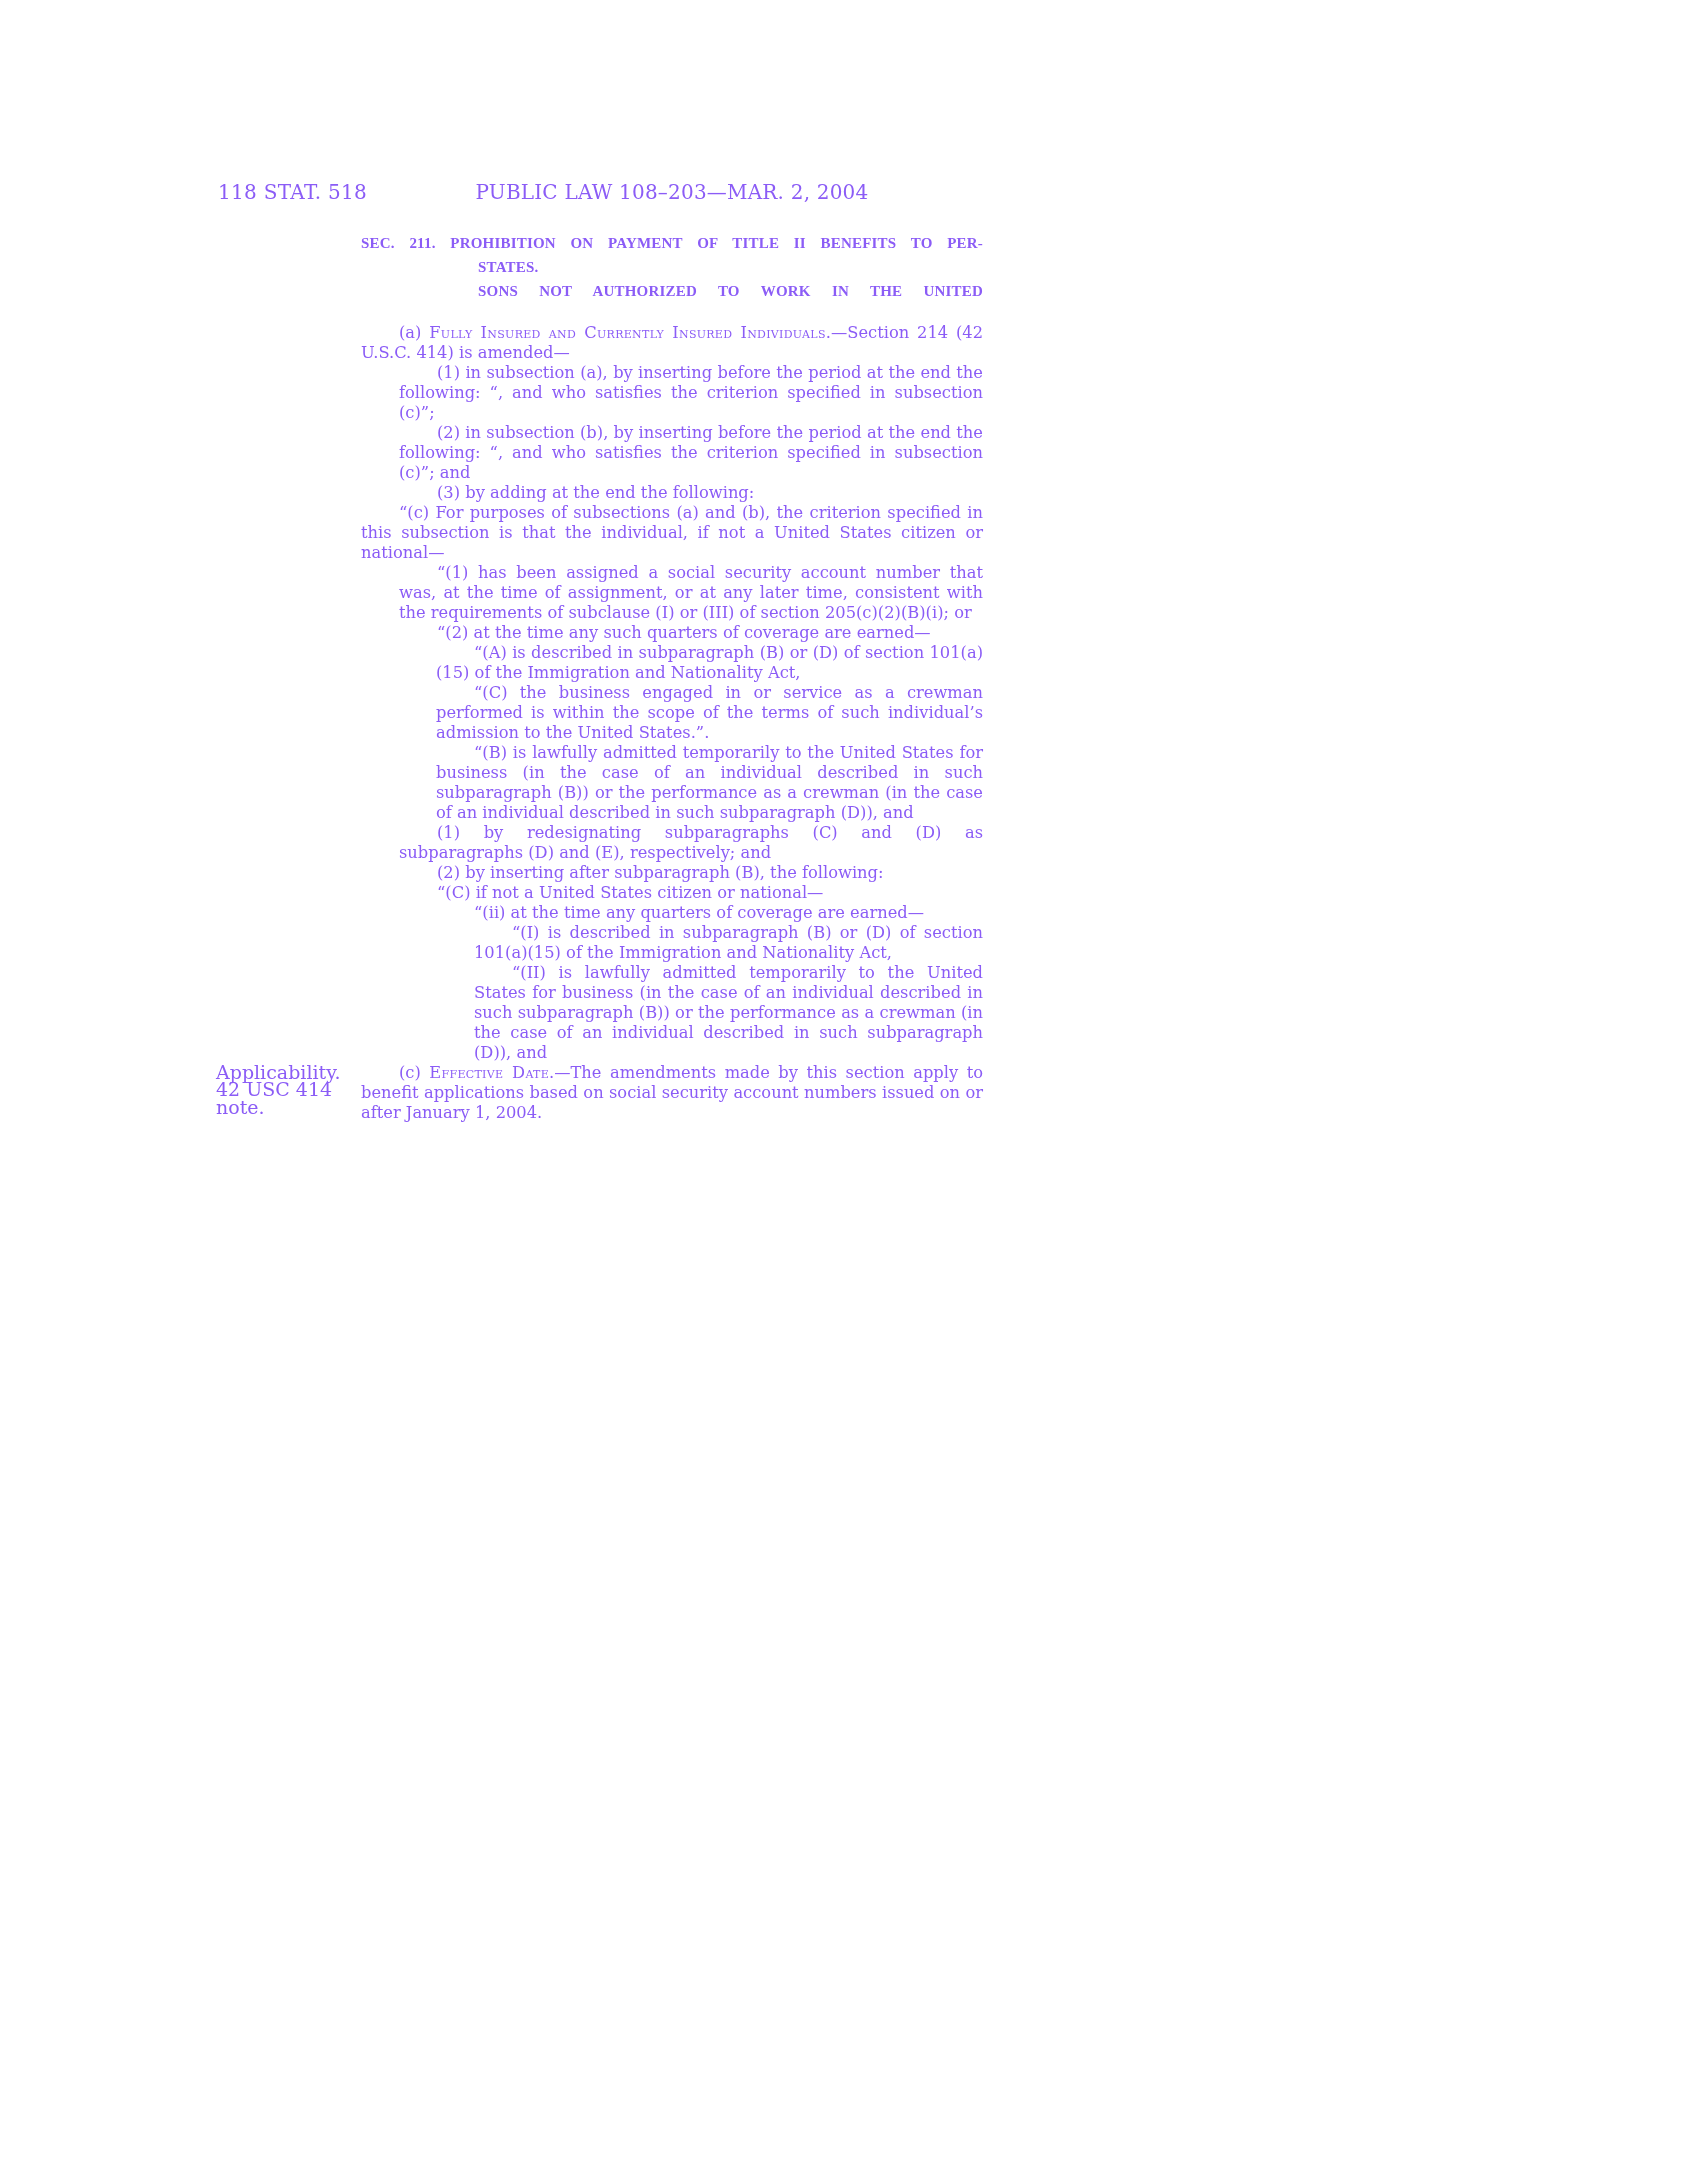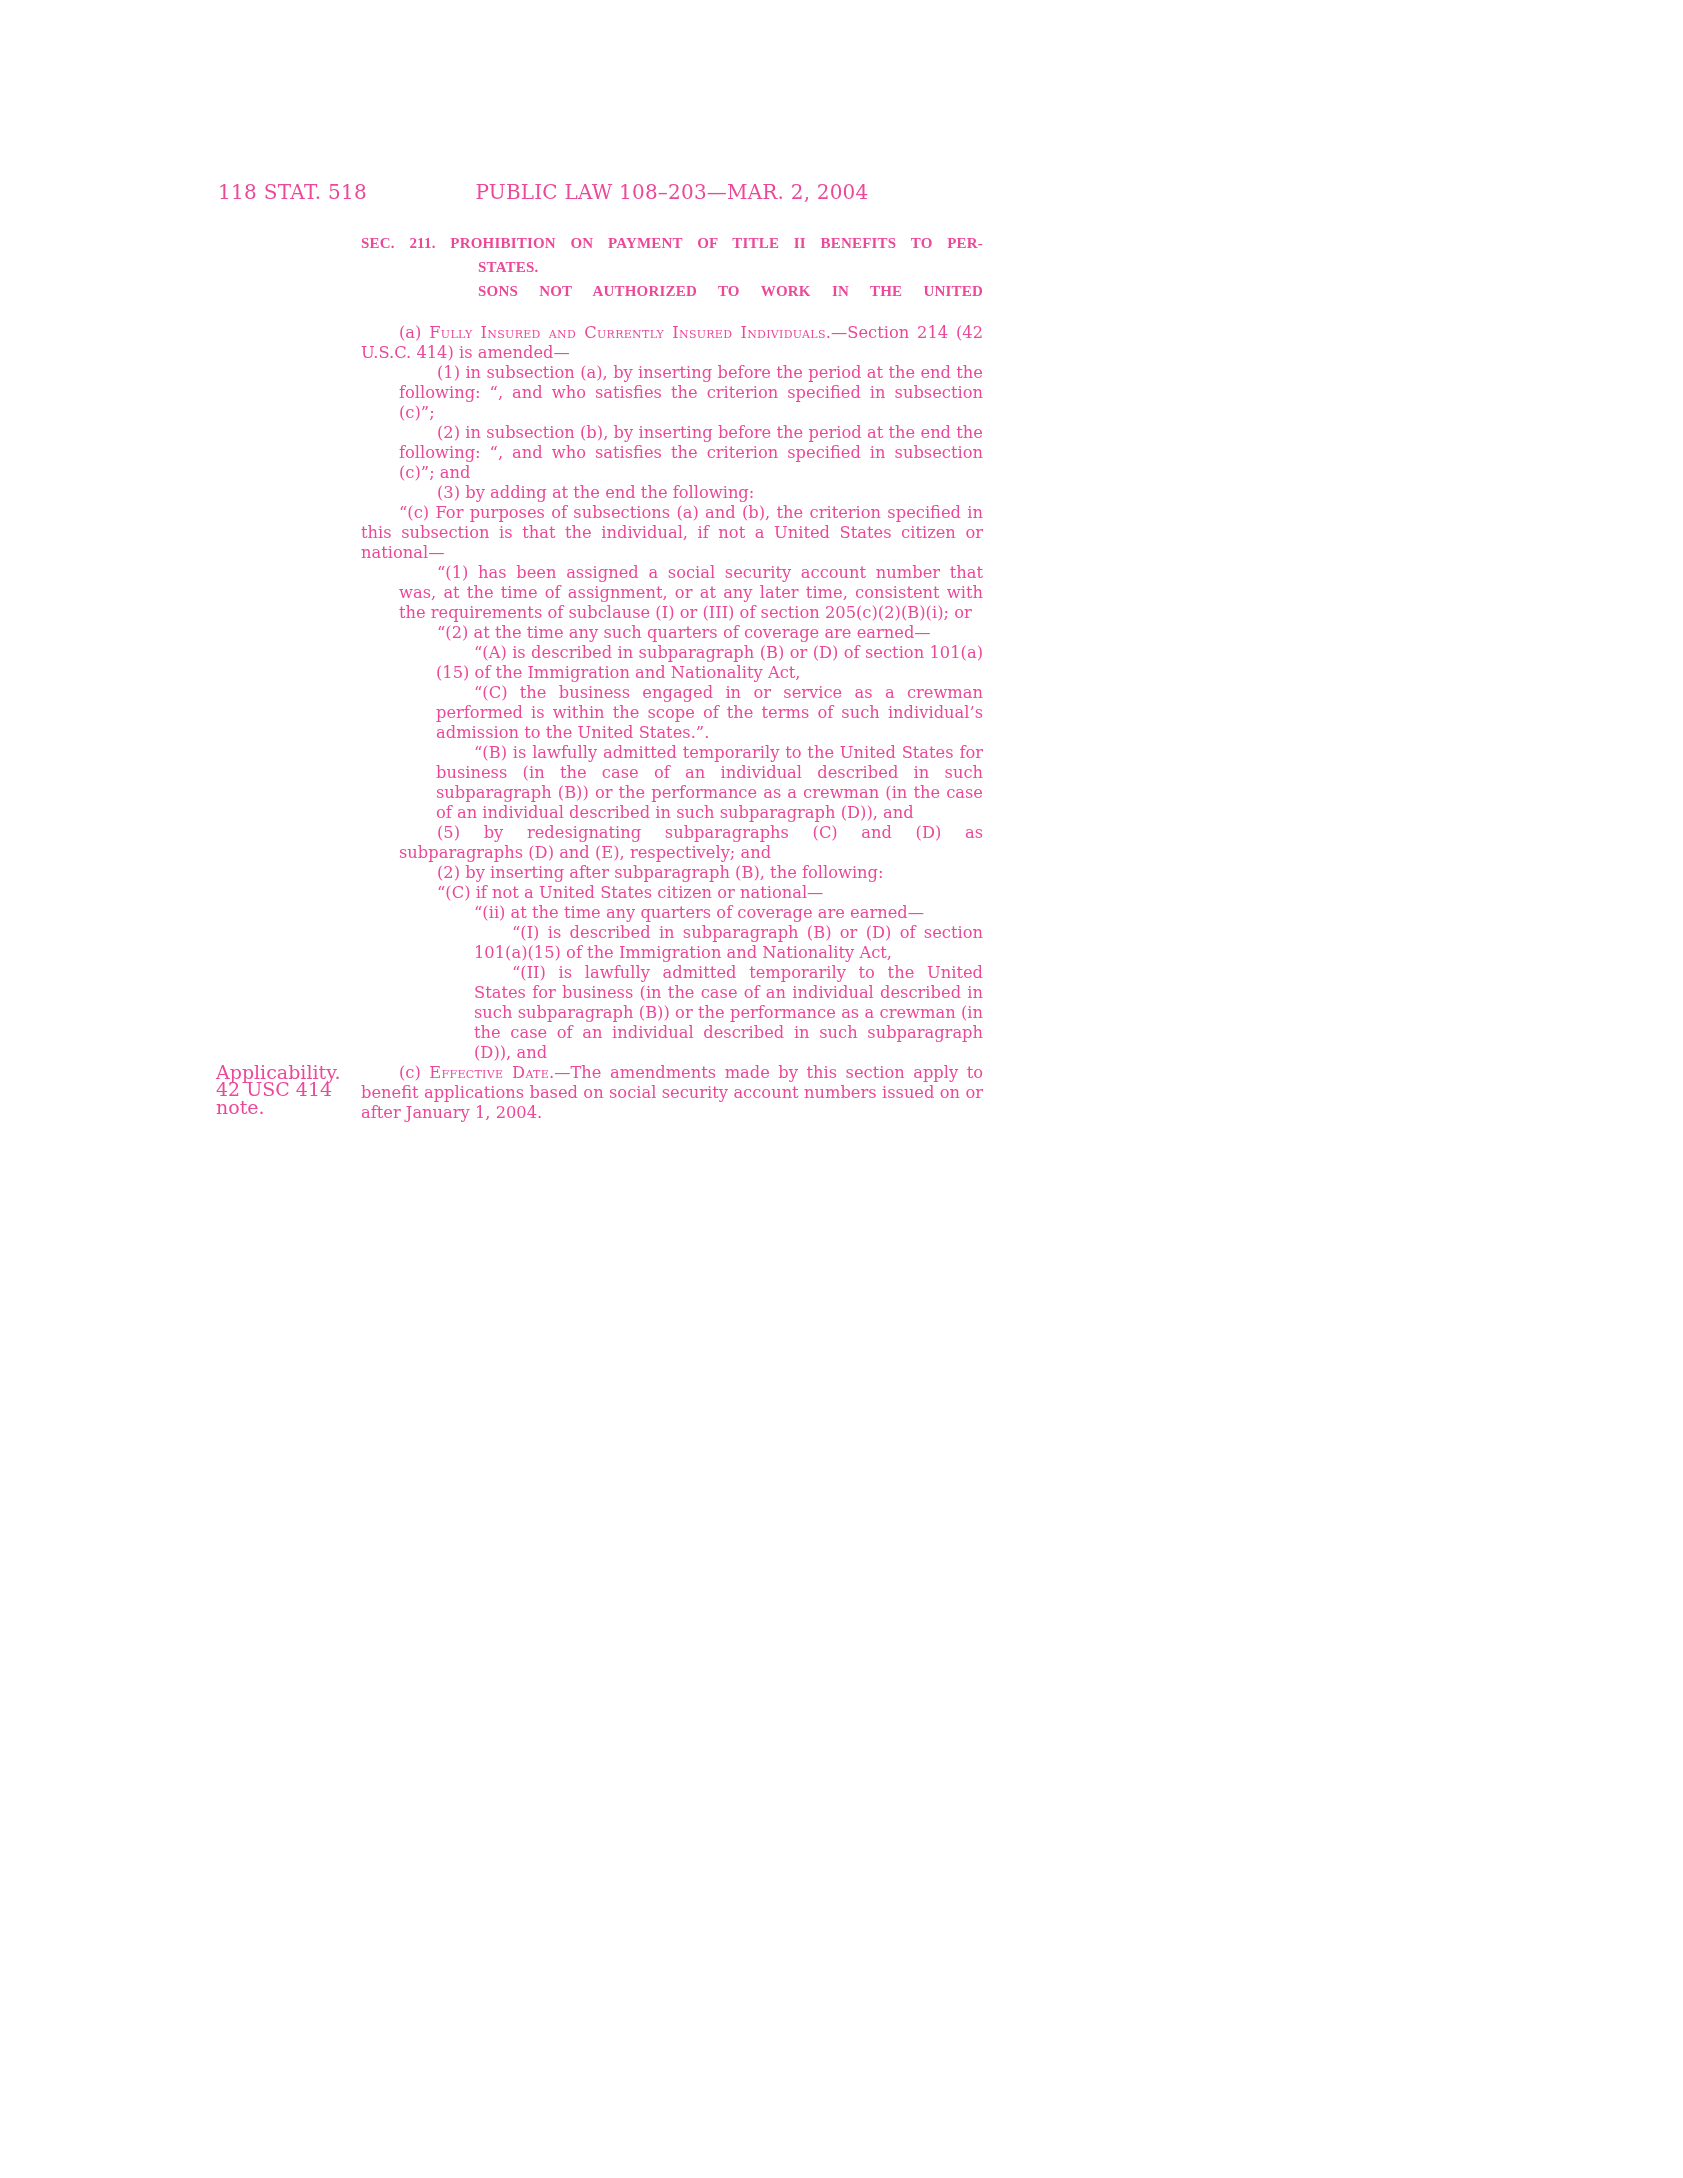--- a/index.html
+++ b/index.html
@@ -6,21 +6,21 @@
     margin: 0;
     padding: 0;
     background: #ffffff;
   }
   .page {
     position: relative;
     width: 1683px;
     height: 2178px;
     background: #ffffff;
     font-family: "DejaVu Serif", serif;
-    color: #ec4899;
+    color: #8b5cf6;
     overflow: hidden;
   }
   .stat-number {
     position: absolute;
     left: 218px;
     top: 180px;
     font-size: 20px;
     letter-spacing: 0.3px;
     white-space: nowrap;
   }
@@ -108,21 +108,21 @@
         <div class="para level-0"><span>(a) </span><span class="sc">Fully Insured and Currently Insured Individuals</span><span>.—Section 214 (42 U.S.C. 414) is amended—</span></div>
         <div class="para level-1"><span>(1) in subsection (a), by inserting before the period at the end the following: “, and who satisfies the criterion specified in subsection (c)”;</span></div>
         <div class="para level-1"><span>(2) in subsection (b), by inserting before the period at the end the following: “, and who satisfies the criterion specified in subsection (c)”; and</span></div>
         <div class="para level-1"><span>(3) by adding at the end the following:</span></div>
         <div class="para level-0"><span>“(c) For purposes of subsections (a) and (b), the criterion specified in this subsection is that the individual, if not a United States citizen or national—</span></div>
         <div class="para level-1"><span>“(1) has been assigned a social security account number that was, at the time of assignment, or at any later time, consistent with the requirements of subclause (I) or (III) of section 205(c)(2)(B)(i); or</span></div>
         <div class="para level-1"><span>“(2) at the time any such quarters of coverage are earned—</span></div>
         <div class="para level-2"><span>“(A) is described in subparagraph (B) or (D) of section 101(a)(15) of the Immigration and Nationality Act,</span></div>
         <div class="para level-2"><span>“(C) the business engaged in or service as a crewman performed is within the scope of the terms of such individual’s admission to the United States.”.</span></div>
         <div class="para level-2"><span>“(B) is lawfully admitted temporarily to the United States for business (in the case of an individual described in such subparagraph (B)) or the performance as a crewman (in the case of an individual described in such subparagraph (D)), and</span></div>
-        <div class="para level-1"><span>(5) by redesignating subparagraphs (C) and (D) as subparagraphs (D) and (E), respectively; and</span></div>
+        <div class="para level-1"><span>(1) by redesignating subparagraphs (C) and (D) as subparagraphs (D) and (E), respectively; and</span></div>
         <div class="para level-1"><span>(2) by inserting after subparagraph (B), the following:</span></div>
         <div class="para level-1"><span>“(C) if not a United States citizen or national—</span></div>
         <div class="para level-2"><span>“(ii) at the time any quarters of coverage are earned—</span></div>
         <div class="para level-3"><span>“(I) is described in subparagraph (B) or (D) of section 101(a)(15) of the Immigration and Nationality Act,</span></div>
         <div class="para level-3"><span>“(II) is lawfully admitted temporarily to the United States for business (in the case of an individual described in such subparagraph (B)) or the performance as a crewman (in the case of an individual described in such subparagraph (D)), and</span></div>
         <div class="para level-0"><span>(c) </span><span class="sc">Effective Date</span><span>.—The amendments made by this section apply to benefit applications based on social security account numbers issued on or after January 1, 2004.</span><div class="margin-note">
             <div>Applicability.</div>
             <div>42 USC 414 note.</div>
           </div></div>
       </div>

